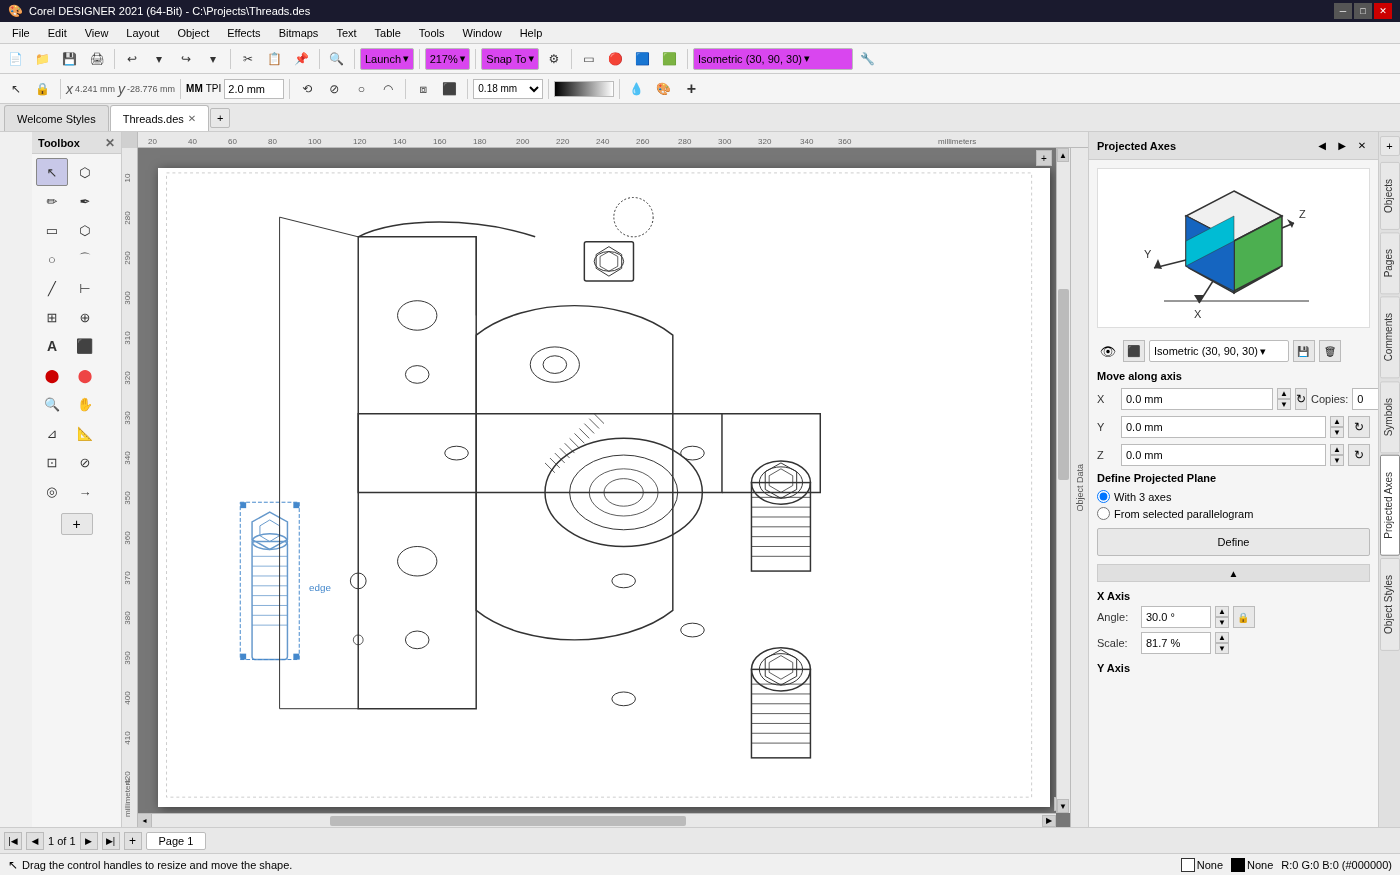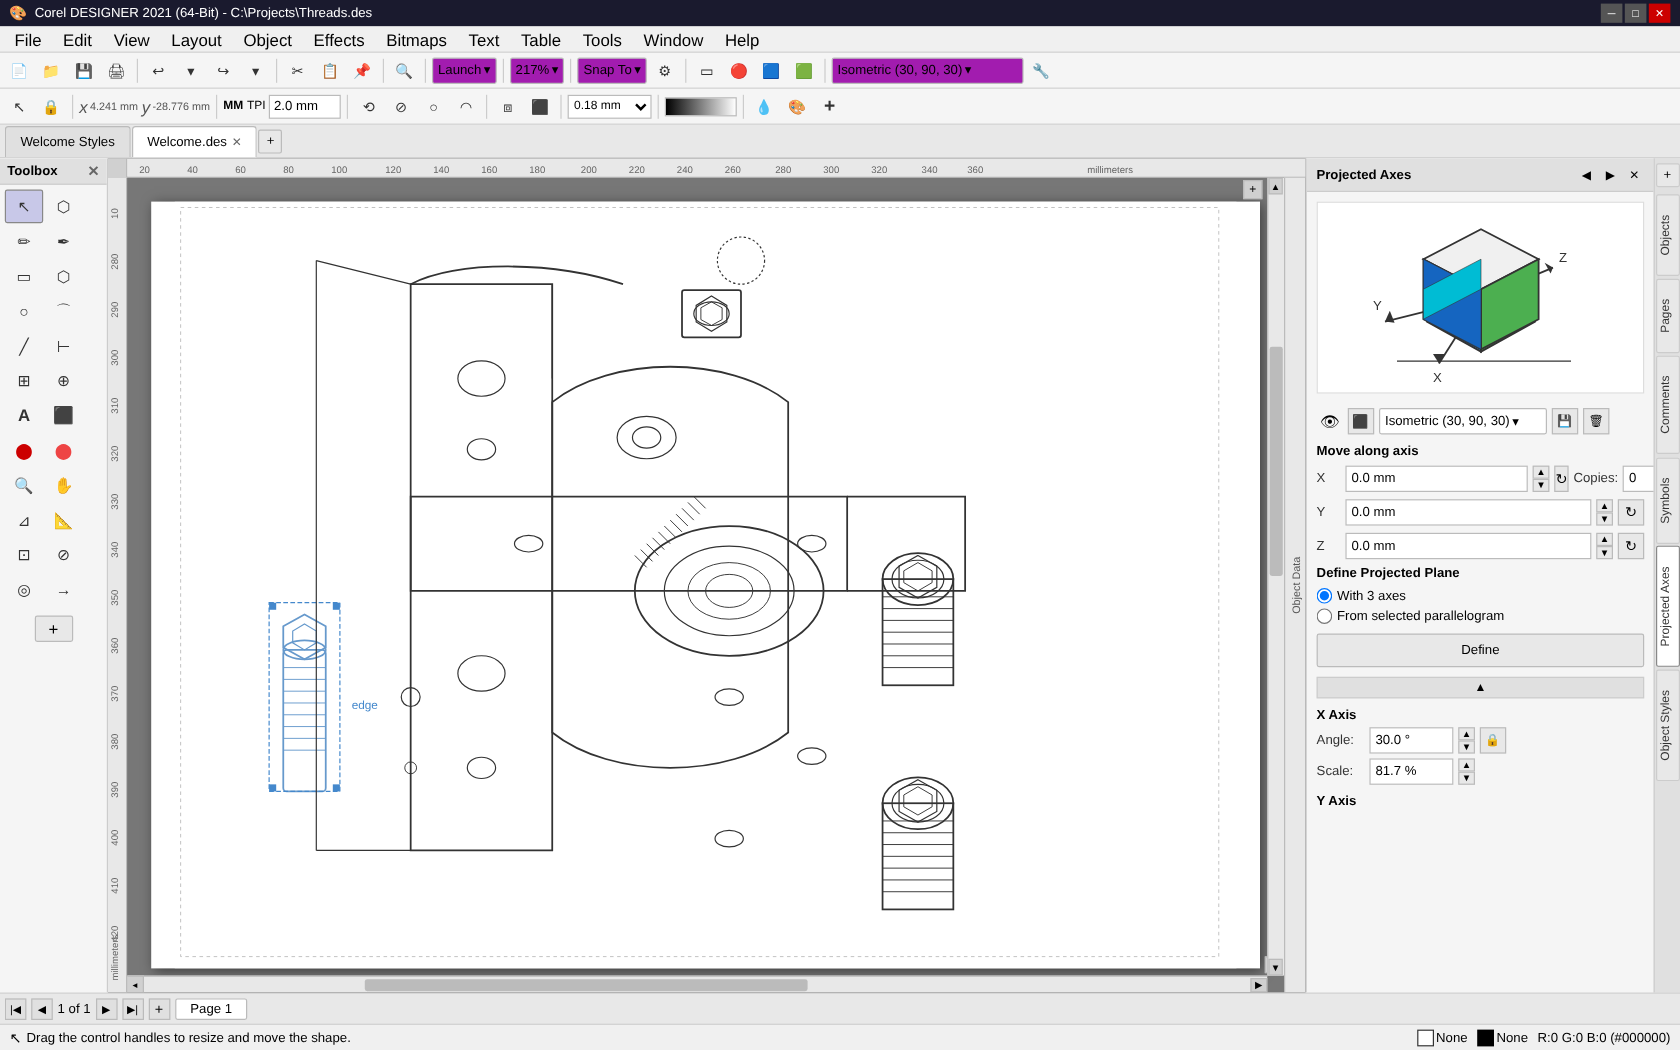--- a/index.html
+++ b/index.html
@@ -13,35 +13,35 @@
     .title-bar-left { display: flex; align-items: center; gap: 6px; }
     .title-bar-controls { display: flex; gap: 2px; }
     .title-btn { width: 18px; height: 16px; background: #555; border: none; color: #fff; cursor: pointer; font-size: 9px; display: flex; align-items: center; justify-content: center; }
     .title-btn.close { background: #c00; }
 
     
     .menu-bar {
       height: 22px; background: #f0f0f0; border-bottom: 1px solid #ccc;
       display: flex; align-items: center; padding: 0 4px; gap: 2px;
     }
-    .menu-item { padding: 2px 8px; cursor: pointer; font-size: 14px; border-radius: 2px; }
+    .menu-item { padding: 2px 8px; cursor: pointer; font-size: 11px; border-radius: 2px; }
 
     
     .toolbar-row {
       height: 30px; background: #f5f5f5; border-bottom: 1px solid #ccc;
       display: flex; align-items: center; padding: 0 4px; gap: 3px;
     }
     .tb-btn {
       width: 24px; height: 24px; background: transparent; border: 1px solid transparent;
       cursor: pointer; display: flex; align-items: center; justify-content: center;
       font-size: 12px; border-radius: 2px; color: #333;
     }
     .tb-sep { width: 1px; height: 20px; background: #ccc; margin: 0 2px; }
     .tb-dropdown {
-      height: 22px; border: 1px solid #bbb; background: #a21caf; border-radius: 2px;
+      height: 22px; border: 1px solid #bbb; background: #d946ef; border-radius: 2px;
       display: flex; align-items: center; padding: 0 4px; gap: 2px; cursor: pointer; font-size: 11px;
     }
 
     
     .toolbar-row2 {
       height: 30px; background: #f5f5f5; border-bottom: 1px solid #ccc;
       display: flex; align-items: center; padding: 0 4px; gap: 3px;
     }
     .coord-box {
       display: flex; align-items: center; gap: 2px;
@@ -310,27 +310,27 @@
   <button class="tb-btn">💧</button>
   <button class="tb-btn">🎨</button>
   <button class="tb-btn" style="font-size:16px;font-weight:bold;">+</button>
 </div>
 
 <div class="tab-bar">
   <div class="tab">
     <span>Welcome Styles</span>
   </div>
   <div class="tab active">
-    <span>Welcome.des</span>
+    <span>Threads.des</span>
     <span class="tab-close">✕</span>
   </div>
   <div class="tab-add">+</div>
 </div>
 
-<div class="main-layout" style="height: 695px;">
+<div class="main-layout" style="height: 695px; padding-left: 32px;">
 
   <div class="toolbox">
     <div class="toolbox-header">
       <span>Toolbox</span>
       <span class="toolbox-close">✕</span>
     </div>
     <div class="tool-grid">
       <button class="tool-btn active" title="Select">↖</button>
       <button class="tool-btn" title="Node">⬡</button>
       <button class="tool-btn" title="Freehand">✏</button>

